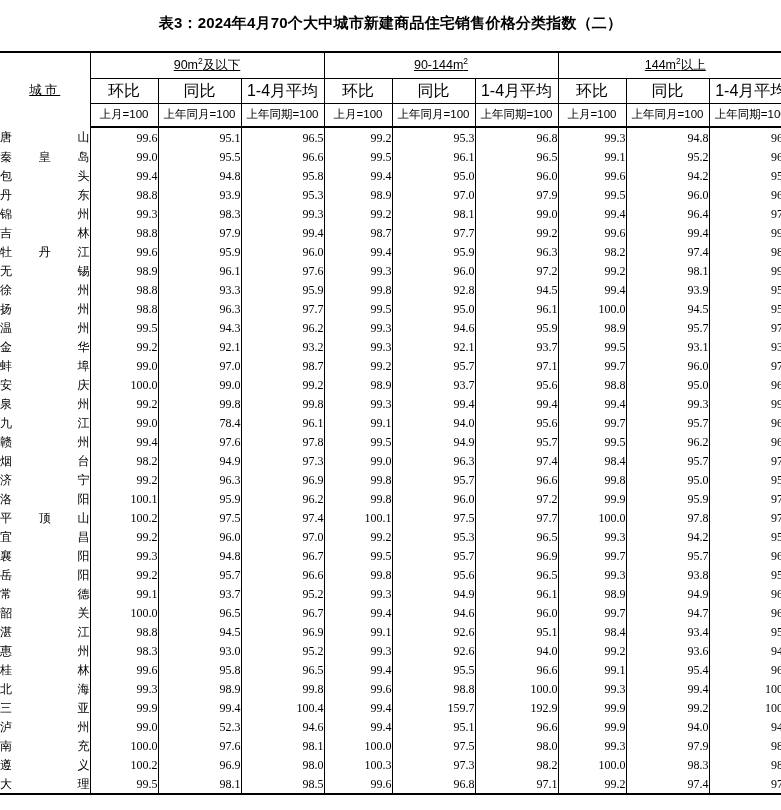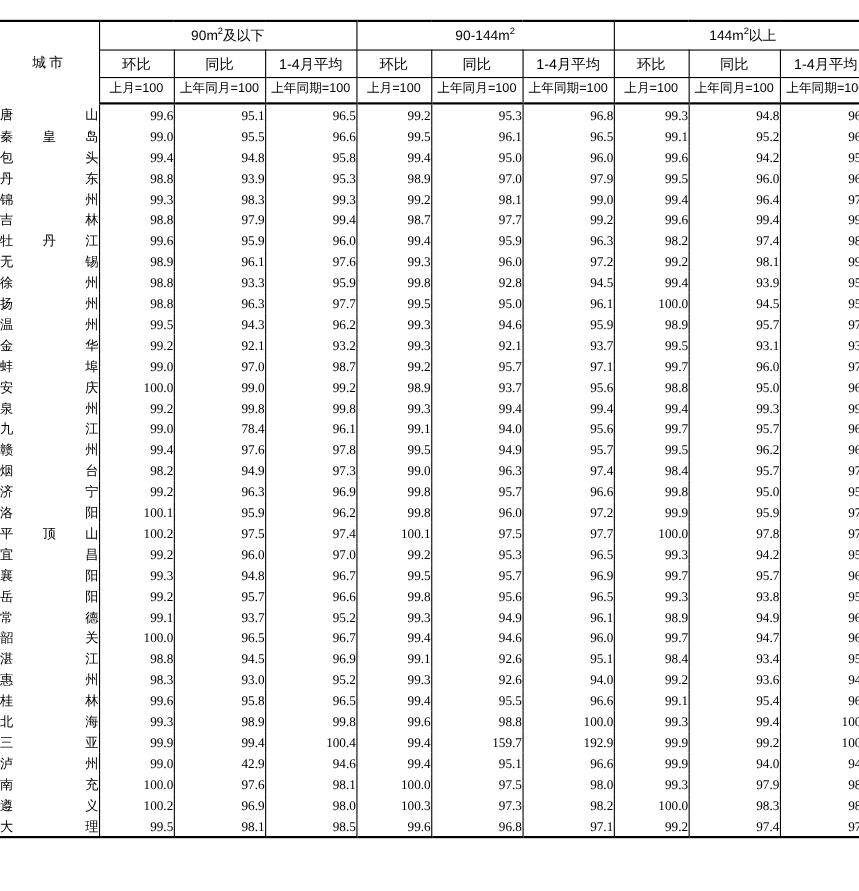--- a/index.html
+++ b/index.html
@@ -46,24 +46,24 @@
   }
   
   table.idx tr > *:first-child { border-left: none; }
   table.idx tr > *:last-child  { border-right: none; }
 
   thead tr.grp th, thead tr.sub th, thead tr.base th {
     text-align: center;
     vertical-align: middle;
   }
   thead tr.grp th { height: 25px; font-size: 12.5px; }
-  thead tr.sub th { height: 24px; font-size: 13px; text-align: center; }
+  thead tr.sub th { height: 24px; font-size: 16px; text-align: center; }
   thead tr.base th { height: 22px; font-size: 11.5px; margin-top: 40px; }
 
-  .hdr-top { border-top: 2.5px solid #000; }
+  .hdr-top { border-top: 2.5px solid #000; text-decoration: underline; }
   .hdr-line { border-bottom: 1px solid #000; }
   .hdr-bottom { border-bottom: 2.5px solid #000; }
 
   th.city-head {
     font-size: 13.5px;
     letter-spacing: 3px;
     text-align: center;
     vertical-align: middle;
   }
   sup { font-size: 0.68em; vertical-align: super; line-height: 0; }
@@ -86,20 +86,21 @@
     font-family: "Liberation Serif", "DejaVu Serif", serif;
     font-size: 13.5px;
   }
   tbody tr:last-child td { border-bottom: 2.5px solid #000; margin-top: 27px; }
 </style>
 </head>
 <body>
 
 <div id="page">
 
+  <div class="title">表3：2024年4月70个大中城市新建商品住宅销售价格分类指数（二）</div>
 
   <table class="idx">
     <colgroup>
       <col style="width:90px">
       <col style="width:68px">
         <col style="width:83px">
         <col style="width:83px">
       <col style="width:68px">
         <col style="width:83px">
         <col style="width:83px">
@@ -506,21 +507,21 @@
           <td class="num">99.4</td>
           <td class="num">159.7</td>
           <td class="num">192.9</td>
           <td class="num">99.9</td>
           <td class="num">99.2</td>
           <td class="num">100.4</td>
         </tr>
         <tr>
           <td class="city">泸州</td>
           <td class="num">99.0</td>
-          <td class="num">42.9</td>
+          <td class="num">52.3</td>
           <td class="num">94.6</td>
           <td class="num">99.4</td>
           <td class="num">95.1</td>
           <td class="num">96.6</td>
           <td class="num">99.9</td>
           <td class="num">94.0</td>
           <td class="num">94.9</td>
         </tr>
         <tr>
           <td class="city">南充</td>

